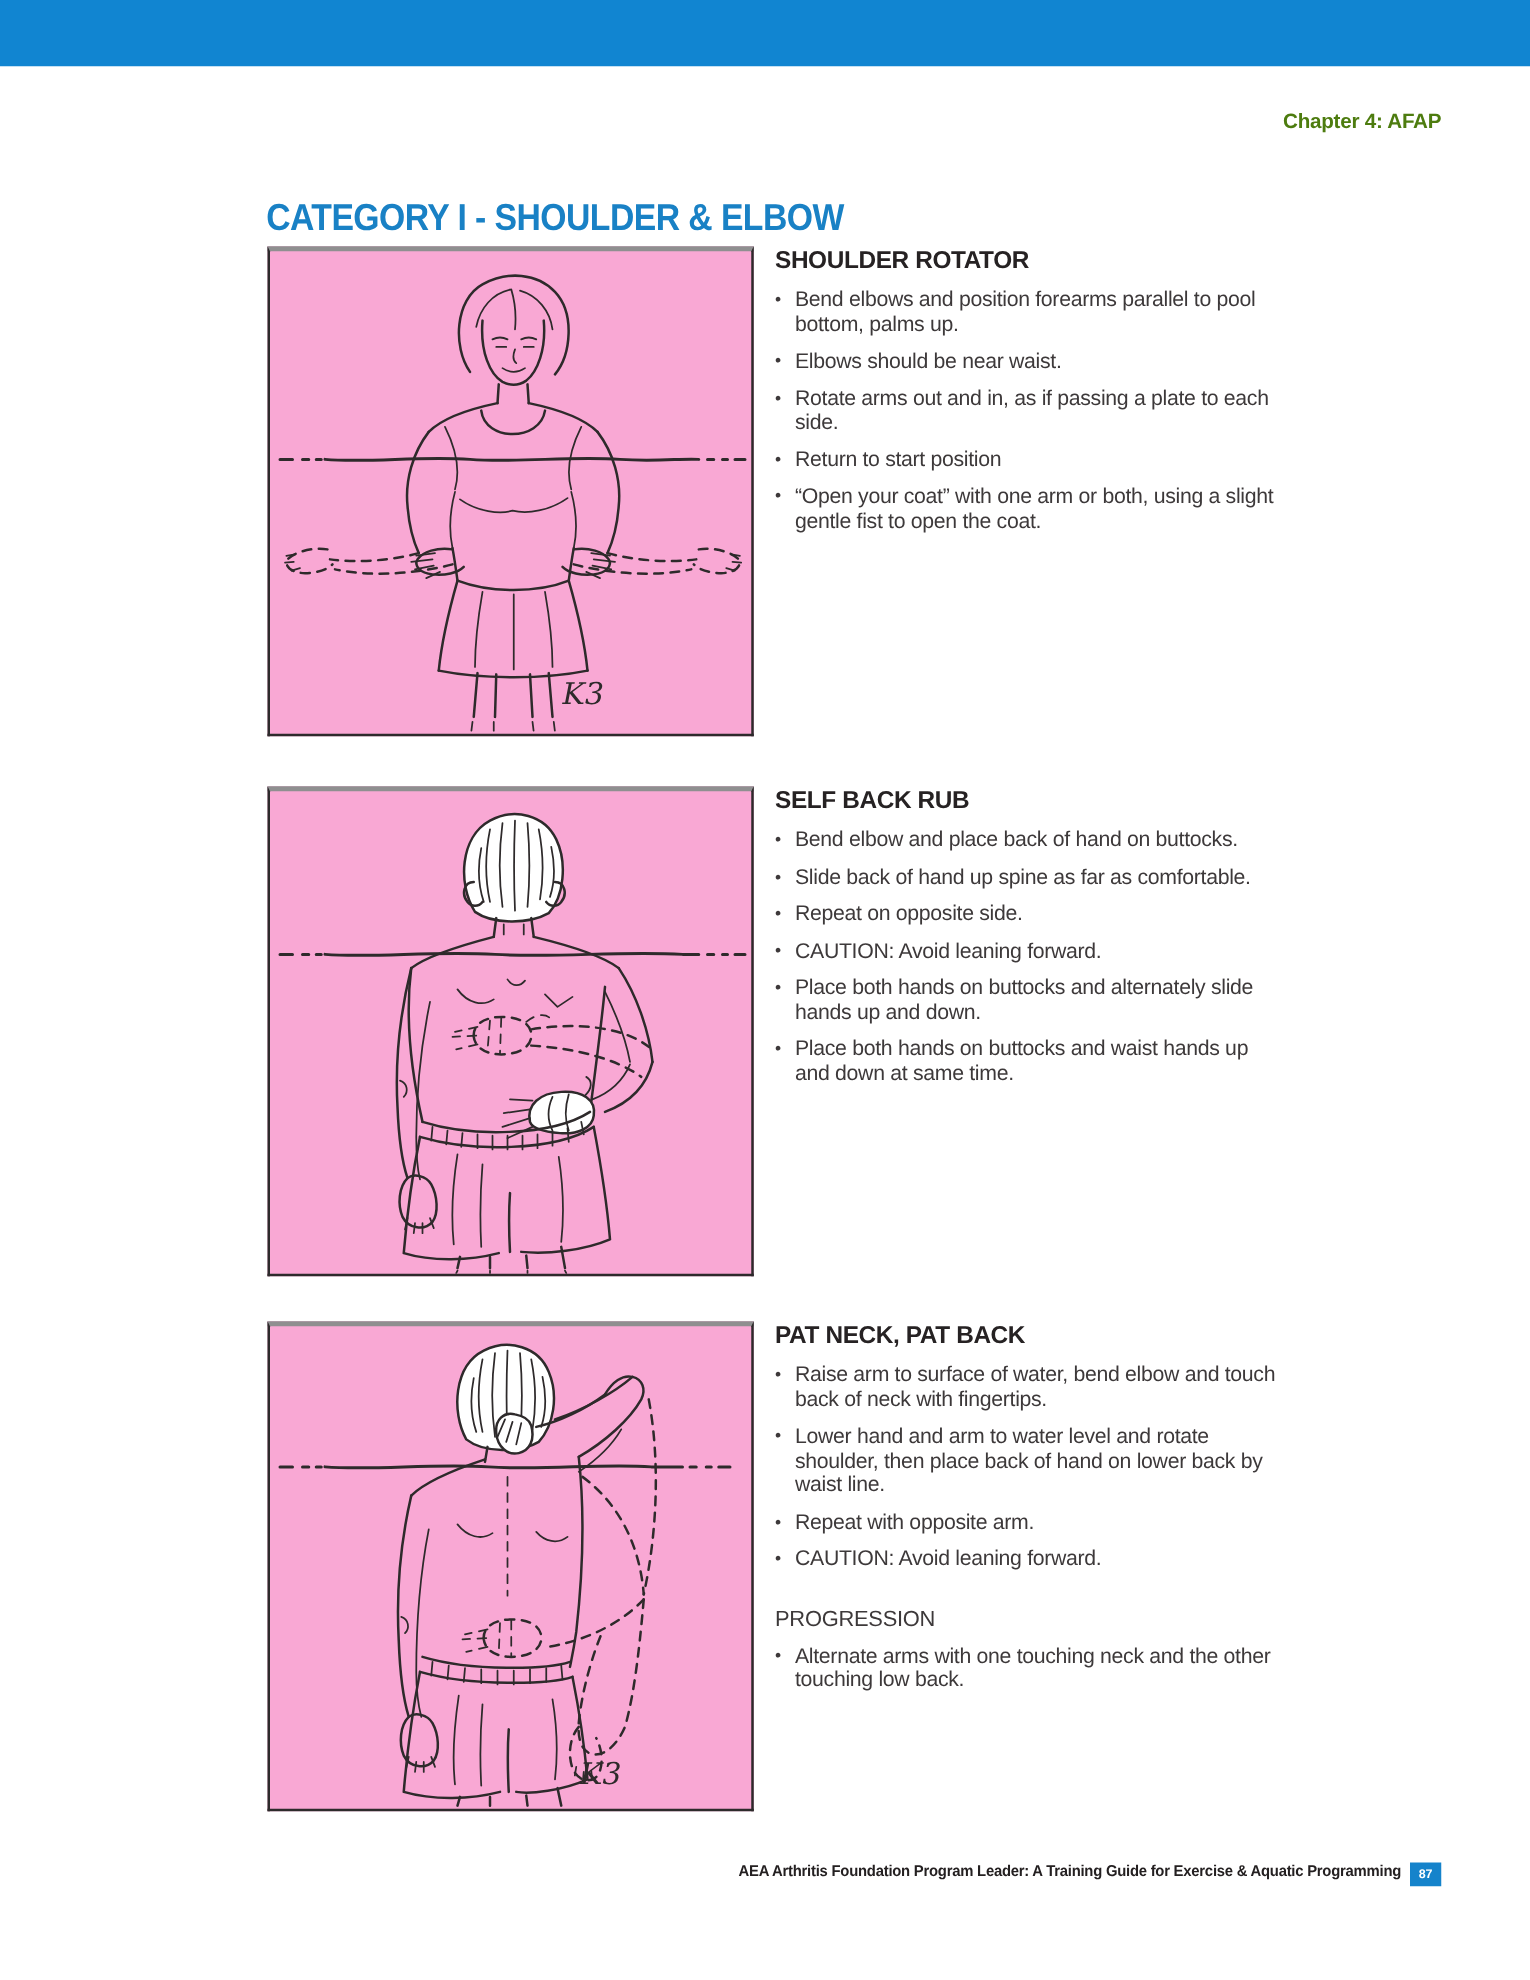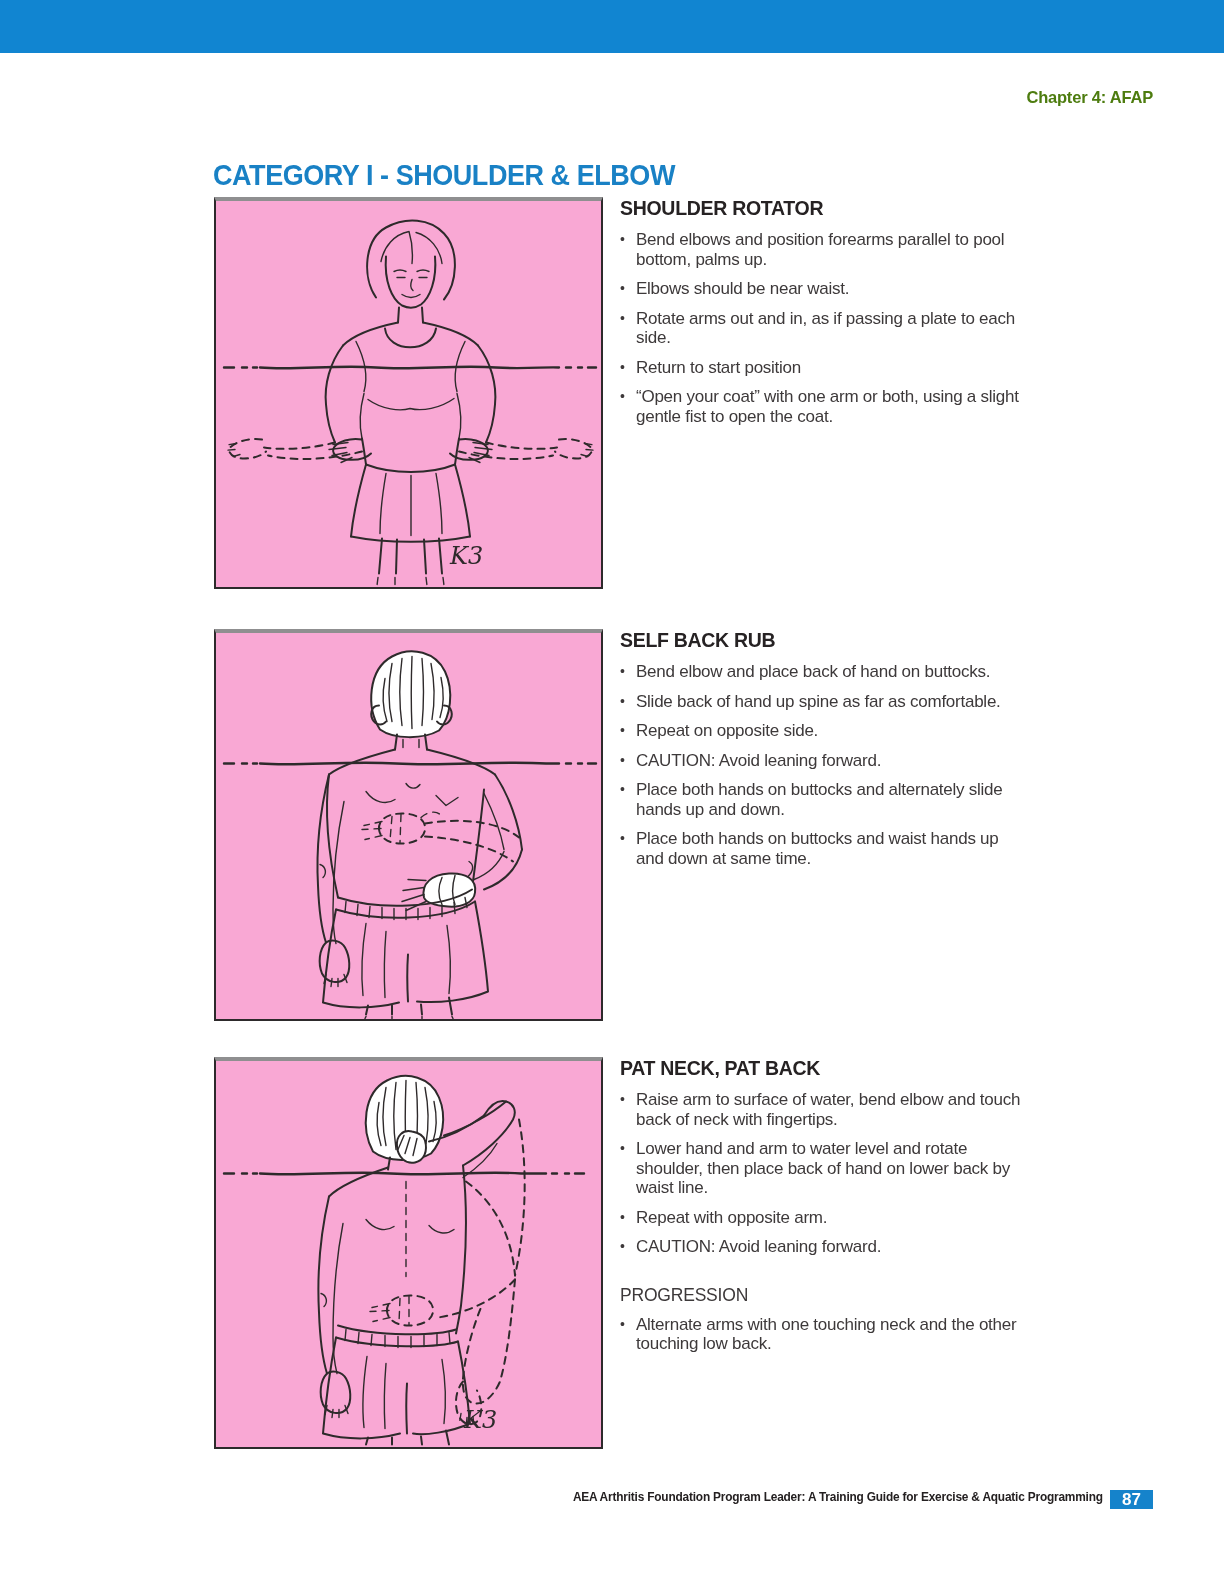--- a/index.html
+++ b/index.html
@@ -18,21 +18,21 @@
   .imgbox svg{display:block;width:100%;height:100%;}
   .textcol{position:absolute;left:620px;top:0;width:404px;}
   h2.exname{margin:0 0 10px 0;font-size:19.5px;font-weight:bold;color:#262223;letter-spacing:-0.3px;}
   .bullet{display:flex;margin:0 0 10px 0;}
   .dot{flex:0 0 16px;width:16px;font-size:14px;line-height:19.5px;color:#3d393a;}
   .btxt{font-size:17px;line-height:19.5px;letter-spacing:-0.25px;}
   .sublabel{margin:28px 0 9px 0;font-size:17.5px;letter-spacing:-0.2px;color:#3d393a;}
   .footer{position:absolute;top:1490px;right:71px;display:flex;align-items:flex-start;gap:7px;}
   .footer-text{font-size:12.5px;font-weight:bold;color:#242021;letter-spacing:-0.2px;
     transform:scaleX(0.95);transform-origin:right center;white-space:nowrap;}
-  .pagebadge{width:43px;height:19px;background:#1583CB;color:#fff;font-size:17px;font-weight:bold;
+  .pagebadge{width:25px;height:19px;background:#1583CB;color:#fff;font-size:10px;font-weight:bold;
     display:flex;align-items:center;justify-content:center;}
   
   .fig path,.fig line{fill:none;stroke:#2e2a2b;stroke-width:2;stroke-linecap:round;stroke-linejoin:round;}
   .fig .thin{stroke-width:1.4;}
   .fig .wl{stroke-width:2.4;}
   .fig .dash{stroke-dasharray:7 6;}
   .fig .fillw{fill:#ffffff;}
   .fig text{fill:#2e2a2b;font-family:"DejaVu Serif",serif;font-style:italic;font-size:24px;}
 </style>
 </head>

